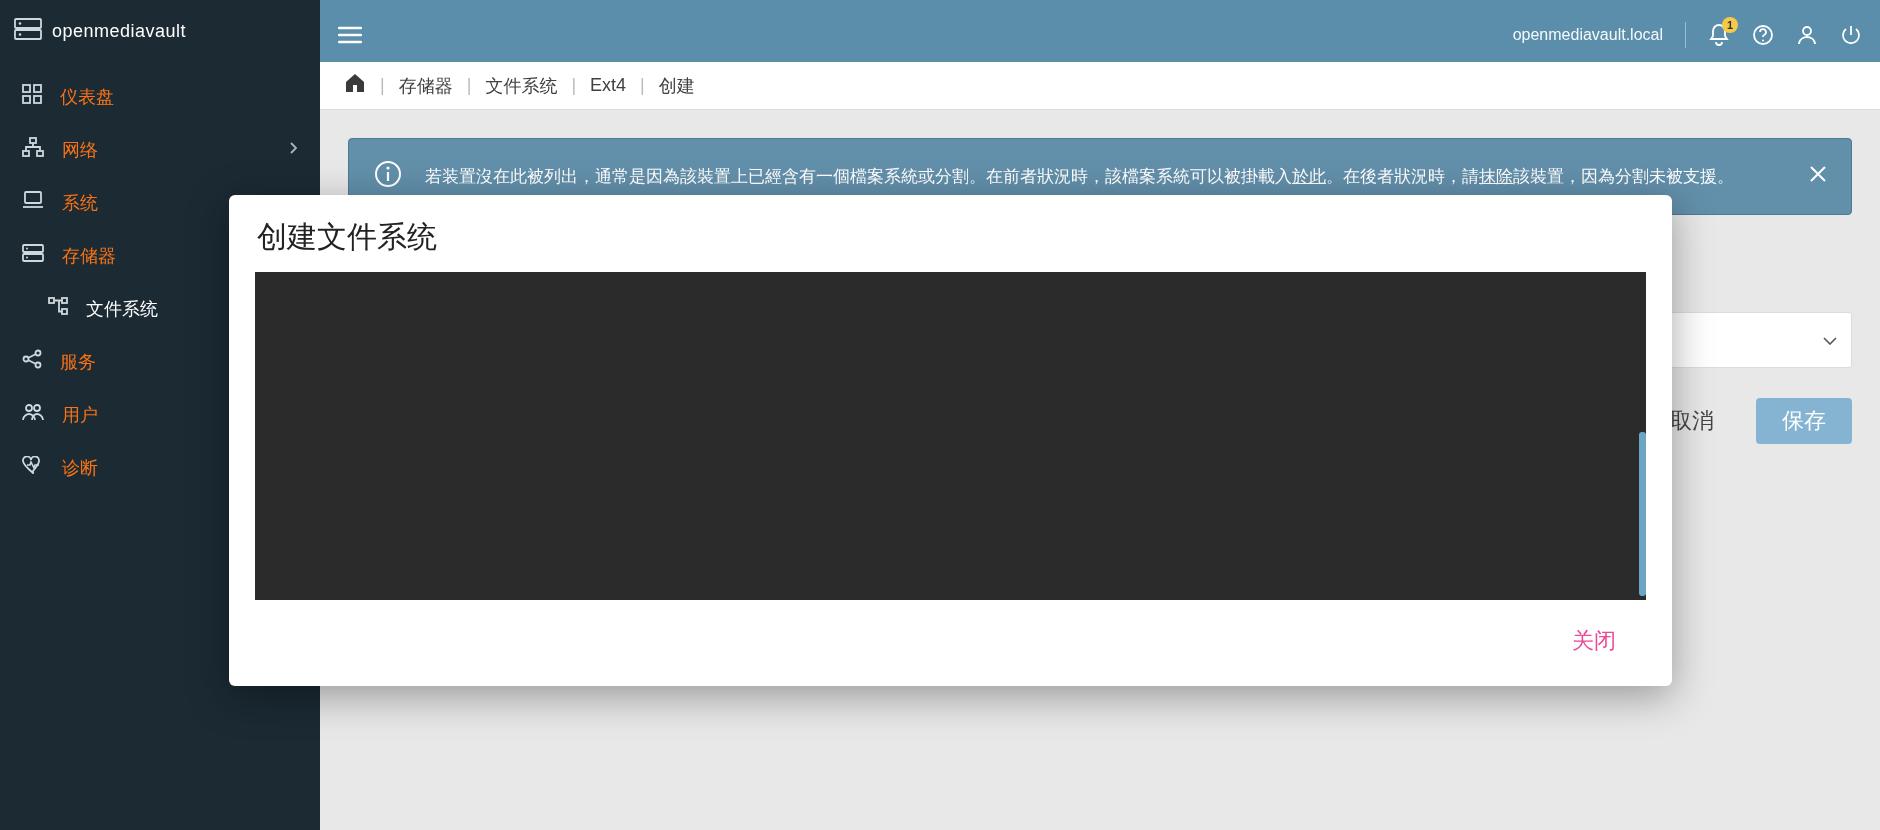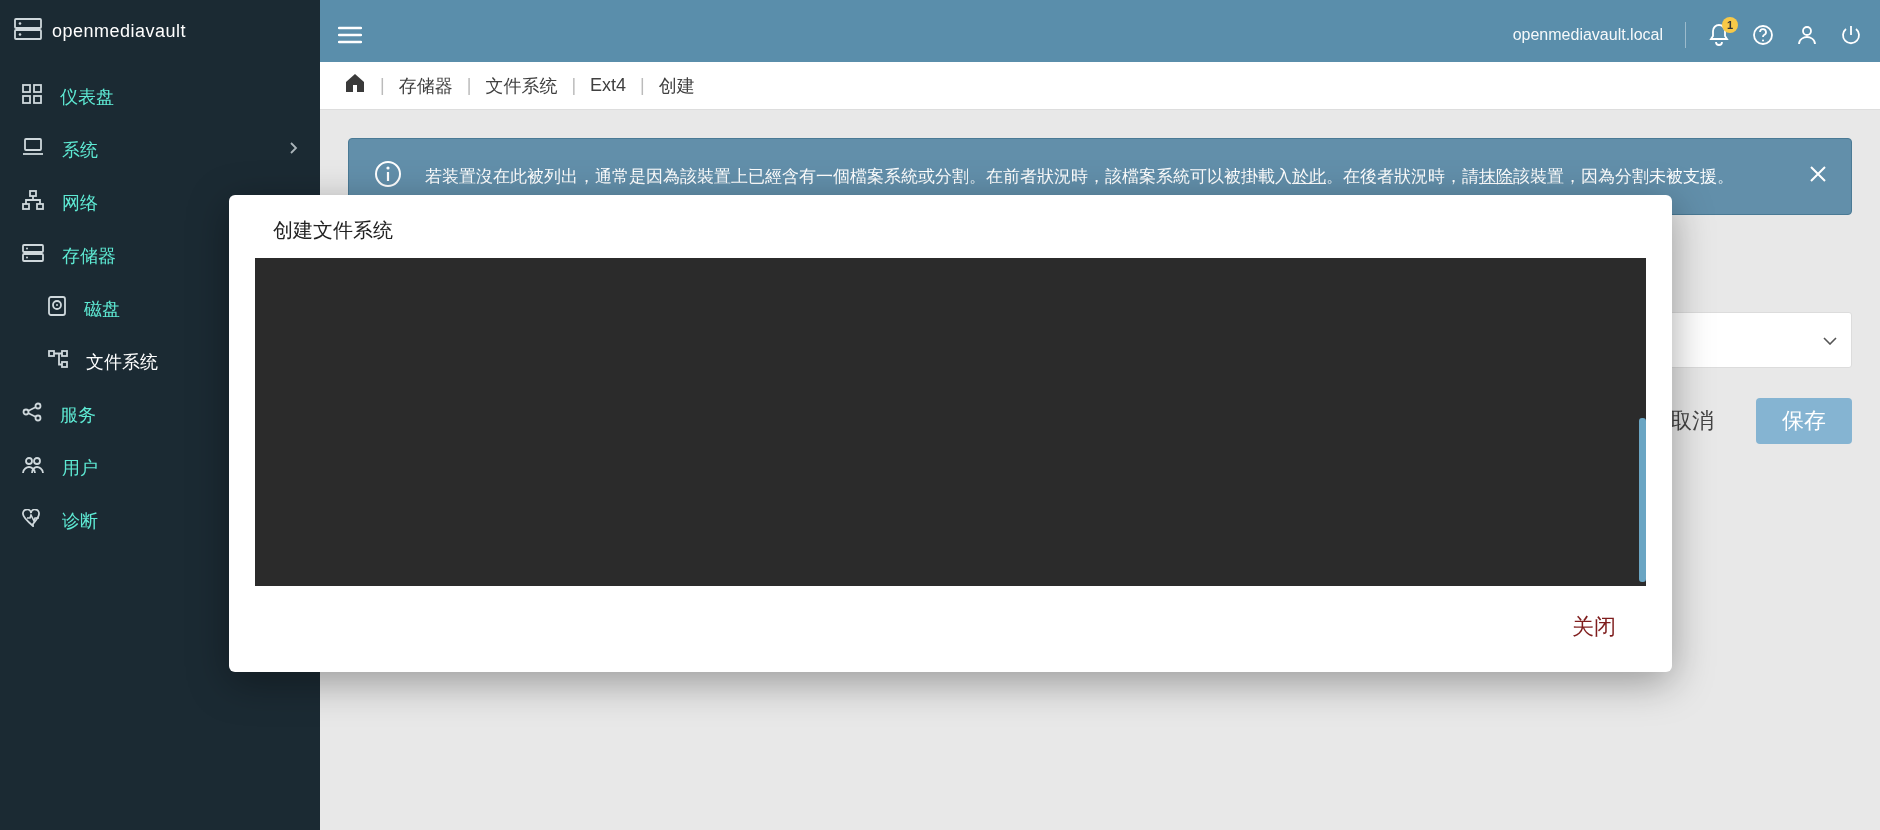--- a/index.html
+++ b/index.html
@@ -10,21 +10,21 @@
     --info-bg: #628faa;
     --save-bg: #85b4d2;
     --text-dark: #212121;
     --text-muted: #5f6c72;
   }
   
   .sidebar { position:absolute; left:0; top:0; width:320px; height:100%; background:var(--sidebar-bg); color:#fff; display:flex; flex-direction:column; }
   .brand { display:flex; align-items:center; height:62px; padding:0 14px; gap:10px; }
   .brand-text { font-size:18px; letter-spacing:0.5px; font-weight:300; }
   .nav { padding-top:8px; }
-  .nav-item { display:flex; align-items:center; height:53px; padding:0 22px; gap:18px; cursor:pointer; color:#5eead4; font-size:18px; }
+  .nav-item { display:flex; align-items:center; height:53px; padding:0 22px; gap:18px; cursor:pointer; color:#f97316; font-size:18px; }
   .nav-item .chev { margin-left:auto; opacity:.8; }
   .nav-child { padding-left:48px; }
   .nav-child.active { color:#fff; }
   .nav-item svg, .nav-child svg { flex:0 0 auto; }
   
   .topbar { position:absolute; left:320px; right:0; top:0; height:70px; background:var(--topbar-bg); display:flex; align-items:center; padding:4px 18px; color:#fff;text-align:center; }
   .top-right { margin-left:auto; display:flex; align-items:center; gap:22px; }
   .hostname { font-size:16px; opacity:.95; }
   .divider { width:1px; height:26px; background:rgba(255,255,255,.4); }
   .icon-btn { position:relative; cursor:pointer; display:flex; align-items:center; }
@@ -39,25 +39,25 @@
   .info-banner a { color:#fff; text-decoration:underline; }
   
   .form-area { position:absolute; right:28px; top:190px; left:350px; }
   .select-row { height:56px; background:#fff; border:1px solid #dcdcdc; border-radius:3px; display:flex; align-items:center; justify-content:flex-end; padding:0 14px; margin-top:60px; }
   .form-actions { display:flex; justify-content:flex-end; gap:16px; margin-top:30px; }
   .btn { height:46px; padding:0 26px; border-radius:4px; font-size:22px; border:none; cursor:pointer; }
   .btn-cancel { background:transparent; color:#444; }
   .btn-save { background:var(--save-bg); color:#fff; }
   
   .dialog { position:absolute; left:229px; top:195px; width:1443px; background:#fff; box-shadow:0 10px 40px rgba(0,0,0,.35); border-radius:6px; overflow:hidden; }
-  .dialog-title { padding:22px 26px 14px 44px; font-size:20px; color:#222; }
+  .dialog-title { padding:22px 26px 14px 28px; font-size:30px; color:#222; }
   .terminal { margin:0 26px 0 26px; background:#2b2b2b; color:#35d13c; font-family: "DejaVu Sans Mono","Courier New",monospace; font-size:17px; line-height:1.45; padding:4px 6px 10px 6px; height:328px; overflow:hidden; white-space:pre; position:relative; }
   .terminal-scroll { position:absolute; right:0; top:160px; bottom:4px; width:7px; background:#6aa5c3; border-radius:3px; }
   .dialog-actions { display:flex; justify-content:flex-end; padding:18px 30px 22px 30px; }
-  .btn-close-dialog { background:transparent; color:#7f1d1d; }
+  .btn-close-dialog { background:transparent; color:#ec4899; }
   
   .ico { stroke:#cfd8dc; fill:none; stroke-width:1.8; }
 </style>
 </head>
 <body>
 
 <aside class="sidebar">
   <div class="brand">
     <span>
       <svg width="28" height="22" viewBox="0 0 28 22">
@@ -73,59 +73,51 @@
     <div class="nav-item">
       <span><svg width="20" height="20" viewBox="0 0 20 20">
             <rect x="1" y="1" width="7" height="7" class="ico"></rect>
             <rect x="12" y="1" width="7" height="7" class="ico"></rect>
             <rect x="1" y="12" width="7" height="7" class="ico"></rect>
             <rect x="12" y="12" width="7" height="7" class="ico"></rect>
           </svg></span>
       <span>仪表盘</span>
     </div>
     <div class="nav-item">
-      <span><svg width="22" height="18" viewBox="0 0 22 18">
-            <rect x="3" y="1" width="16" height="11" rx="1" class="ico"></rect>
-            <path d="M1 16 h20" class="ico"></path>
-          </svg></span>
-      <span>系统</span>
-      <span class="chev"><svg width="10" height="14" viewBox="0 0 10 14">
-            <path d="M3 2 L8 7 L3 12" class="ico"></path>
-          </svg></span>
-    </div>
-    <div class="nav-item">
       <span><svg width="22" height="20" viewBox="0 0 22 20">
             <rect x="8" y="1" width="6" height="5" class="ico"></rect>
             <rect x="1" y="14" width="6" height="5" class="ico"></rect>
             <rect x="15" y="14" width="6" height="5" class="ico"></rect>
             <path d="M11 6 V10 M11 10 H4 V14 M11 10 H18 V14" class="ico"></path>
           </svg></span>
       <span>网络</span>
       <span class="chev"><svg width="10" height="14" viewBox="0 0 10 14">
             <path d="M3 2 L8 7 L3 12" class="ico"></path>
           </svg></span>
     </div>
     <div class="nav-item">
       <span><svg width="22" height="18" viewBox="0 0 22 18">
+            <rect x="3" y="1" width="16" height="11" rx="1" class="ico"></rect>
+            <path d="M1 16 h20" class="ico"></path>
+          </svg></span>
+      <span>系统</span>
+      <span class="chev"><svg width="10" height="14" viewBox="0 0 10 14">
+            <path d="M3 2 L8 7 L3 12" class="ico"></path>
+          </svg></span>
+    </div>
+    <div class="nav-item">
+      <span><svg width="22" height="18" viewBox="0 0 22 18">
             <rect x="1" y="1" width="20" height="7" rx="1" class="ico"></rect>
             <rect x="1" y="10" width="20" height="7" rx="1" class="ico"></rect>
             <circle cx="5" cy="4.5" r="1" fill="#cfd8dc"></circle>
             <circle cx="5" cy="13.5" r="1" fill="#cfd8dc"></circle>
           </svg></span>
       <span>存储器</span>
     </div>
 
-    <div class="nav-item nav-child">
-      <span><svg width="18" height="20" viewBox="0 0 18 20">
-            <rect x="1" y="1" width="16" height="18" rx="2" class="ico"></rect>
-            <circle cx="9" cy="9" r="4" class="ico"></circle>
-            <circle cx="9" cy="9" r="1" fill="#cfd8dc"></circle>
-          </svg></span>
-      <span>磁盘</span>
-    </div>
     <div class="nav-item nav-child active">
       <span><svg width="20" height="18" viewBox="0 0 20 18">
             <rect x="1" y="1" width="5" height="5" class="ico"></rect>
             <rect x="14" y="1" width="5" height="5" class="ico"></rect>
             <rect x="14" y="12" width="5" height="5" class="ico"></rect>
             <path d="M6 3.5 H11 V14.5 H14 M11 3.5 H14" class="ico"></path>
           </svg></span>
       <span>文件系统</span>
     </div>
     <div class="nav-item">

